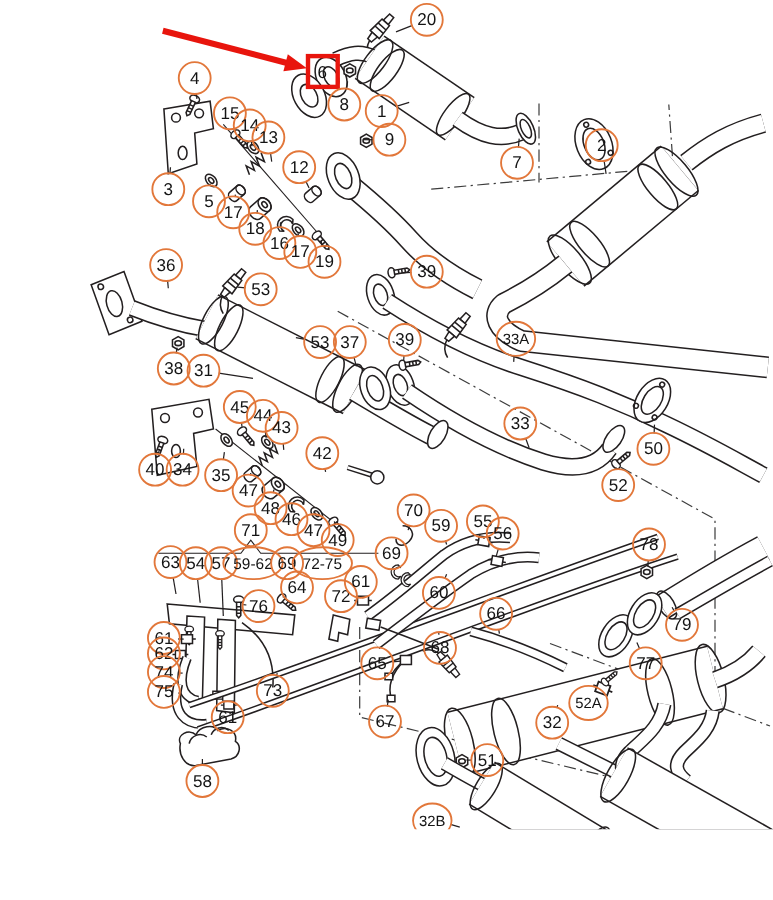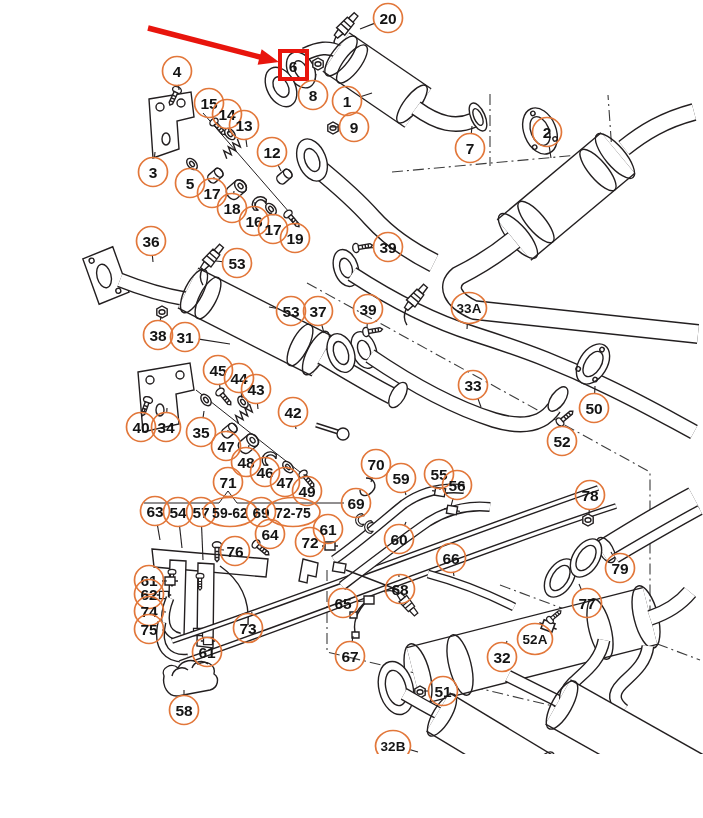--- a/index.html
+++ b/index.html
@@ -1,16 +1,16 @@
 <!DOCTYPE html>
 <html><head>
 <meta charset="utf-8">
 <style>
   html,body{margin:0;padding:0;background:#ffffff;}
-  .stage{position:relative;width:703px;height:754px;background:#fff;overflow:hidden;font-weight:bold;}
+  .stage{position:relative;width:703px;height:754px;background:#fff;overflow:hidden;}
   svg{display:block;font-family:"Liberation Sans",sans-serif;}
   .ln{fill:none;stroke:#231f20;stroke-width:1.4;}
   .fw{fill:#ffffff;stroke:#231f20;stroke-width:1.4;}
   .thin{fill:none;stroke:#231f20;stroke-width:1;}
   .dd{fill:none;stroke:#3c3c3c;stroke-width:1.1;stroke-dasharray:11 4 2 4;}
   .tube{fill:none;stroke:#231f20;stroke-linejoin:round;}
   .tubefill{fill:none;stroke:#ffffff;stroke-linejoin:round;}
   text.callout-num{fill:#141414;}
 </style>
 </head>

